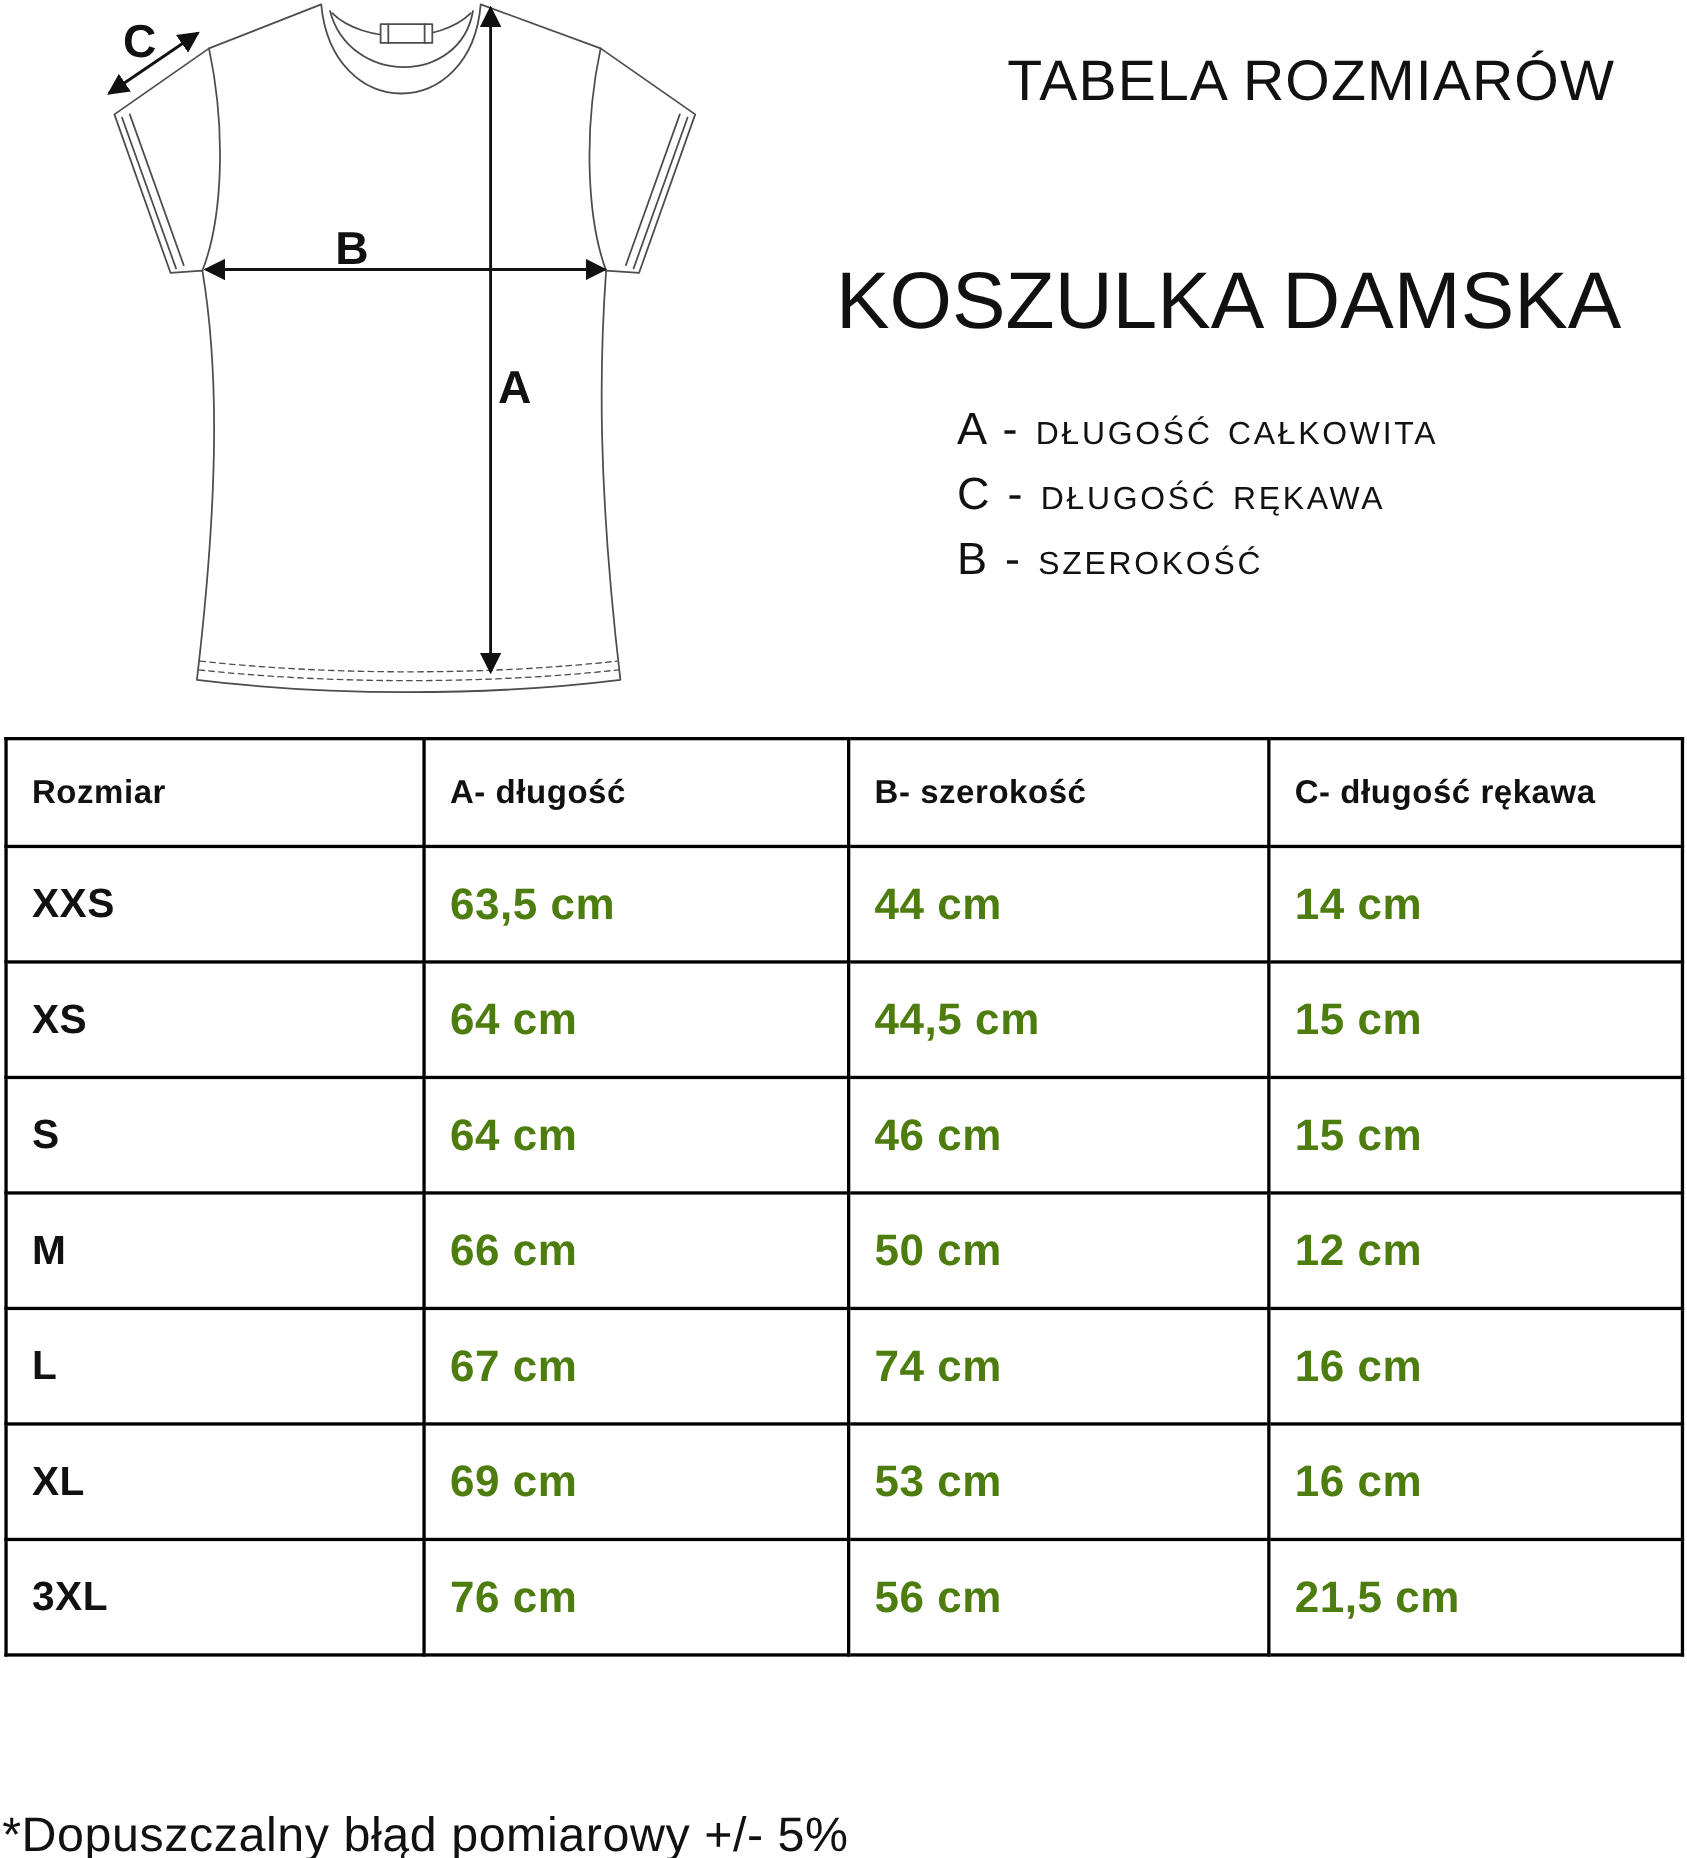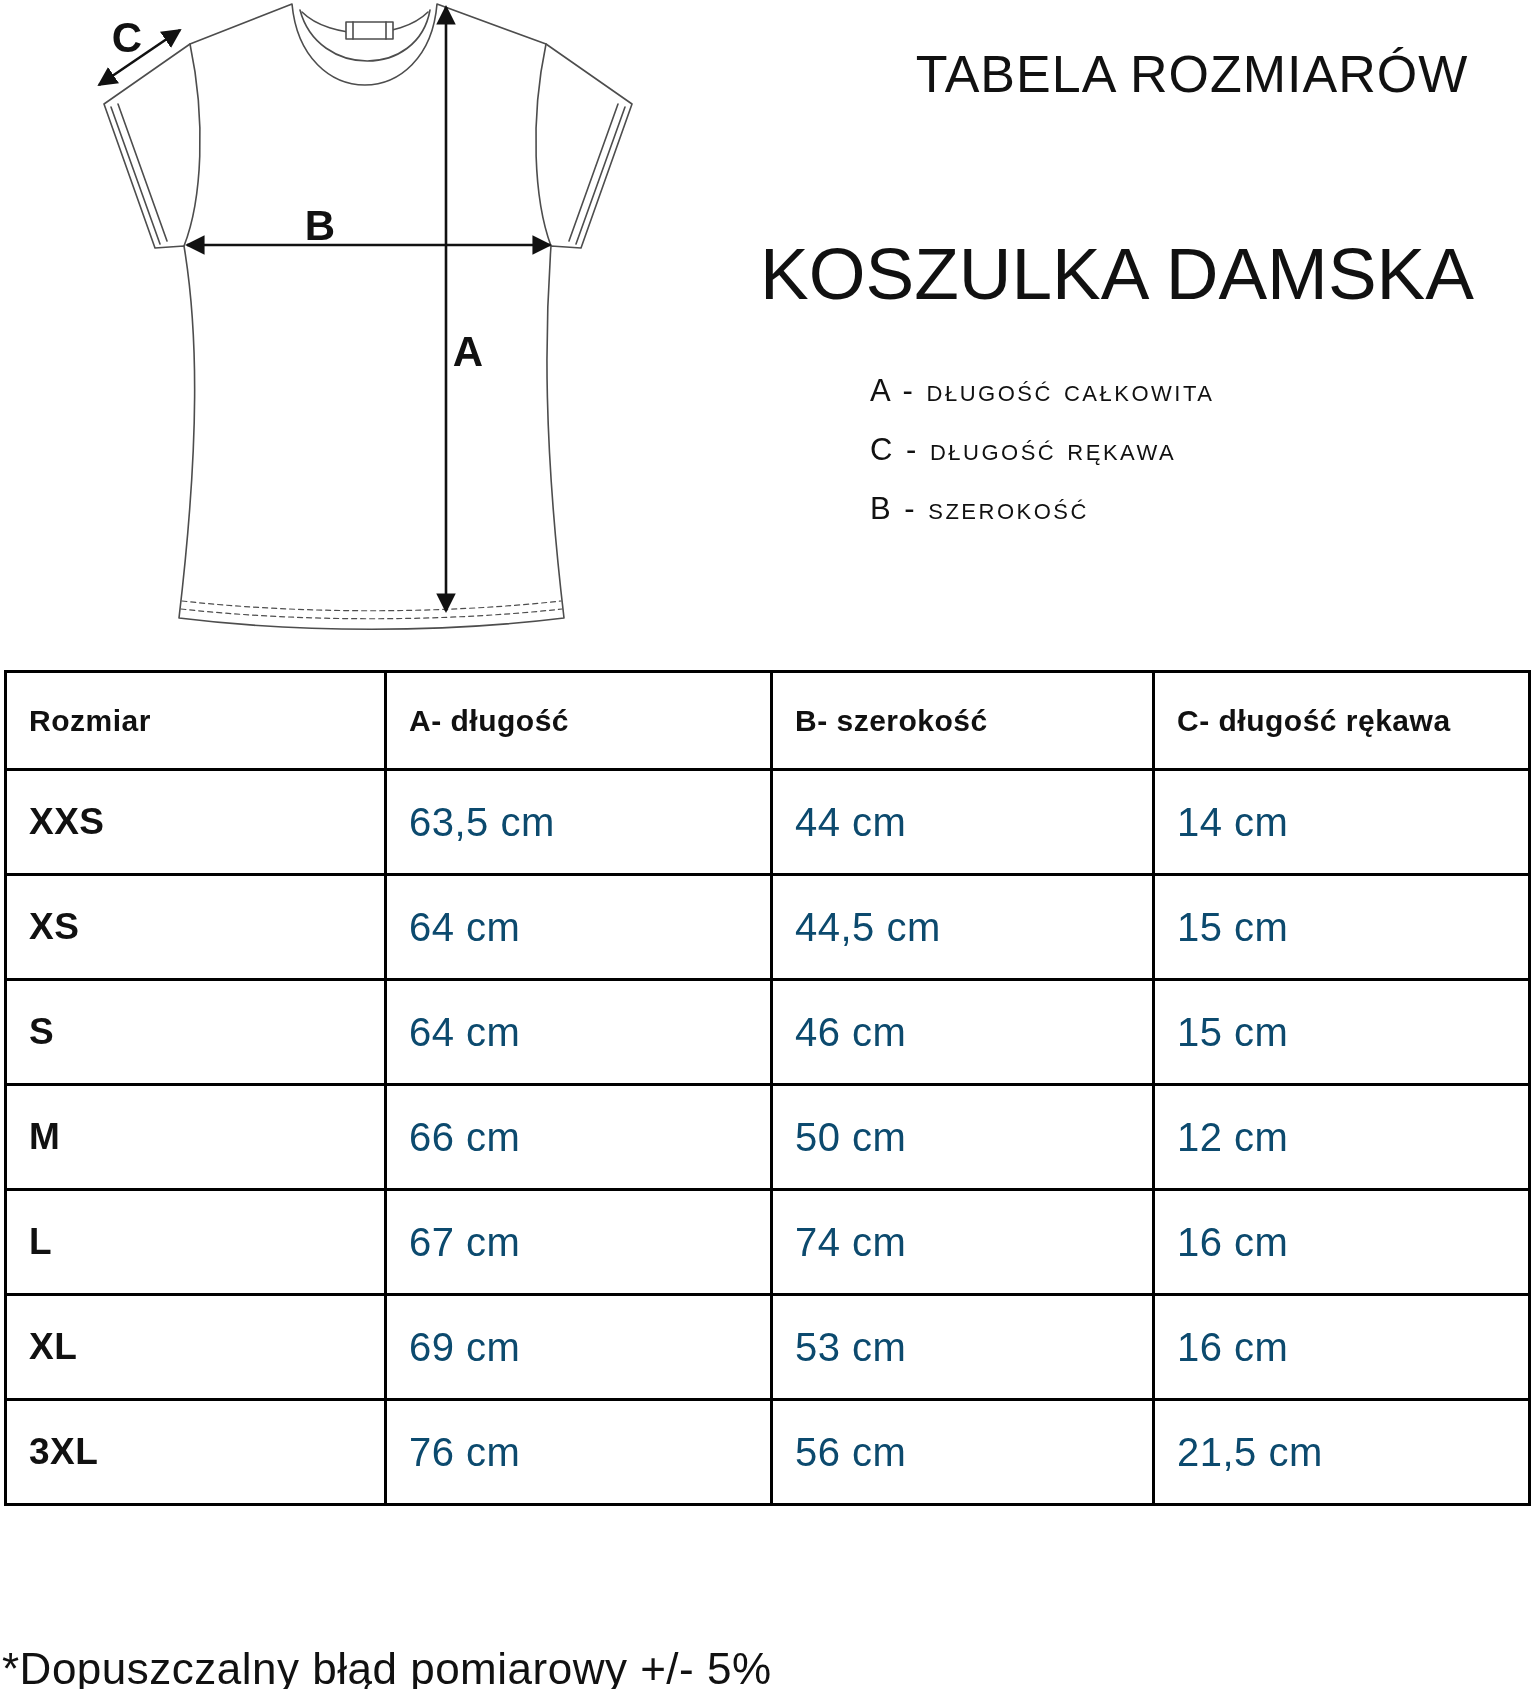--- a/index.html
+++ b/index.html
@@ -22,42 +22,42 @@
     white-space:nowrap;
   }
   .page-subtitle {
     margin-top:128px;
     text-align:center;
     font-size:73px; font-weight:200; letter-spacing:0px;
     white-space:nowrap;
   }
   .legend { list-style:none; margin-top:46px; padding-left:170px; }
   .legend li {
-    font-size:31px; line-height:59px; letter-spacing:2.5px;
+    font-size:41px; line-height:59px; letter-spacing:2.5px;
     font-variant:small-caps;
     white-space:nowrap;
   }
 
   
   table.size-table {
     position:absolute; left:4px; top:670px; width:1524px;
     border-collapse:collapse; table-layout:fixed;
     background:#fff;
   }
   .size-table th, .size-table td {
     border:3px solid #000;
     text-align:left; vertical-align:middle;
     padding-left:22px;
     overflow:visible; white-space:nowrap;
   }
   .size-table thead tr { height:98px; }
   .size-table tbody tr { height:105px; }
   .size-table th { font-size:30px; font-weight:700; letter-spacing:0.5px; }
   .size-table td.size-cell { font-size:37px; font-weight:700; letter-spacing:0.5px; }
-  .size-table td.val-cell  { font-size:40px; font-weight:400; letter-spacing:0.5px; color:#0c4a6e; }
+  .size-table td.val-cell  { font-size:40px; font-weight:700; letter-spacing:0.5px; color:#4d7c0f; }
 
   
   .footnote {
     position:absolute; left:2px; top:1644px;
     font-size:44px; font-weight:300; letter-spacing:0.5px;
     white-space:nowrap;
   }
 </style>
 </head>
 <body>

